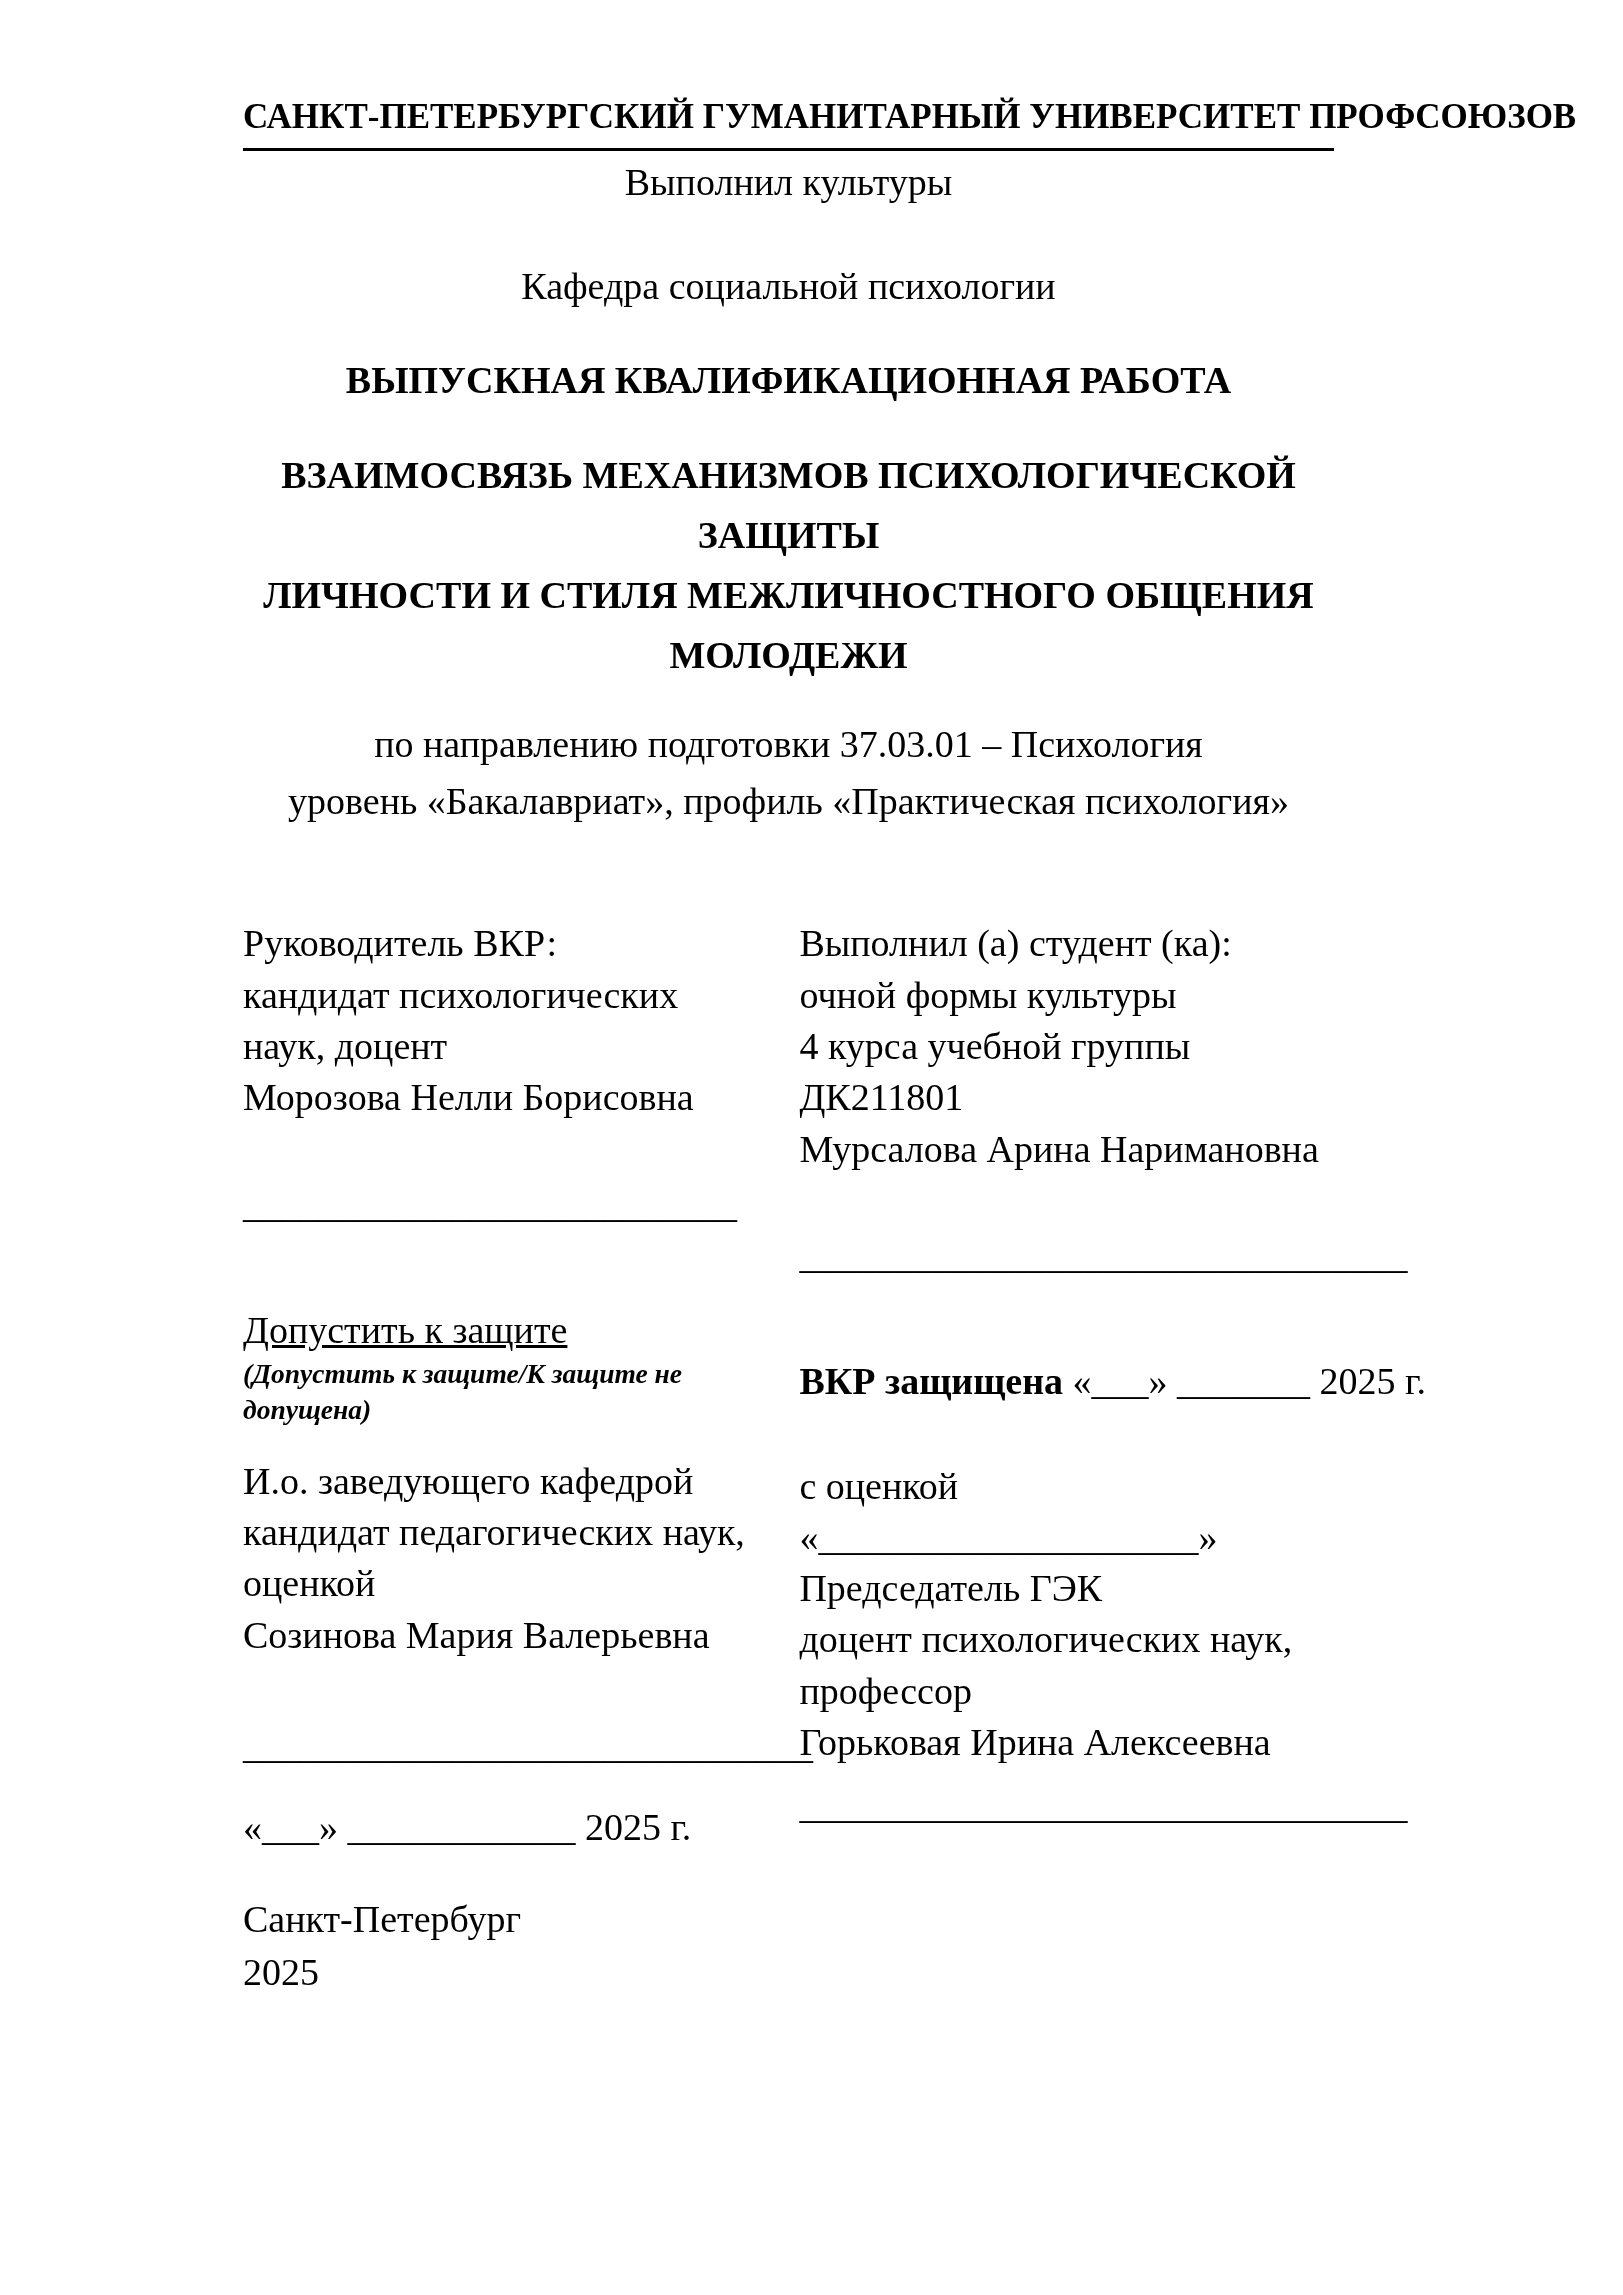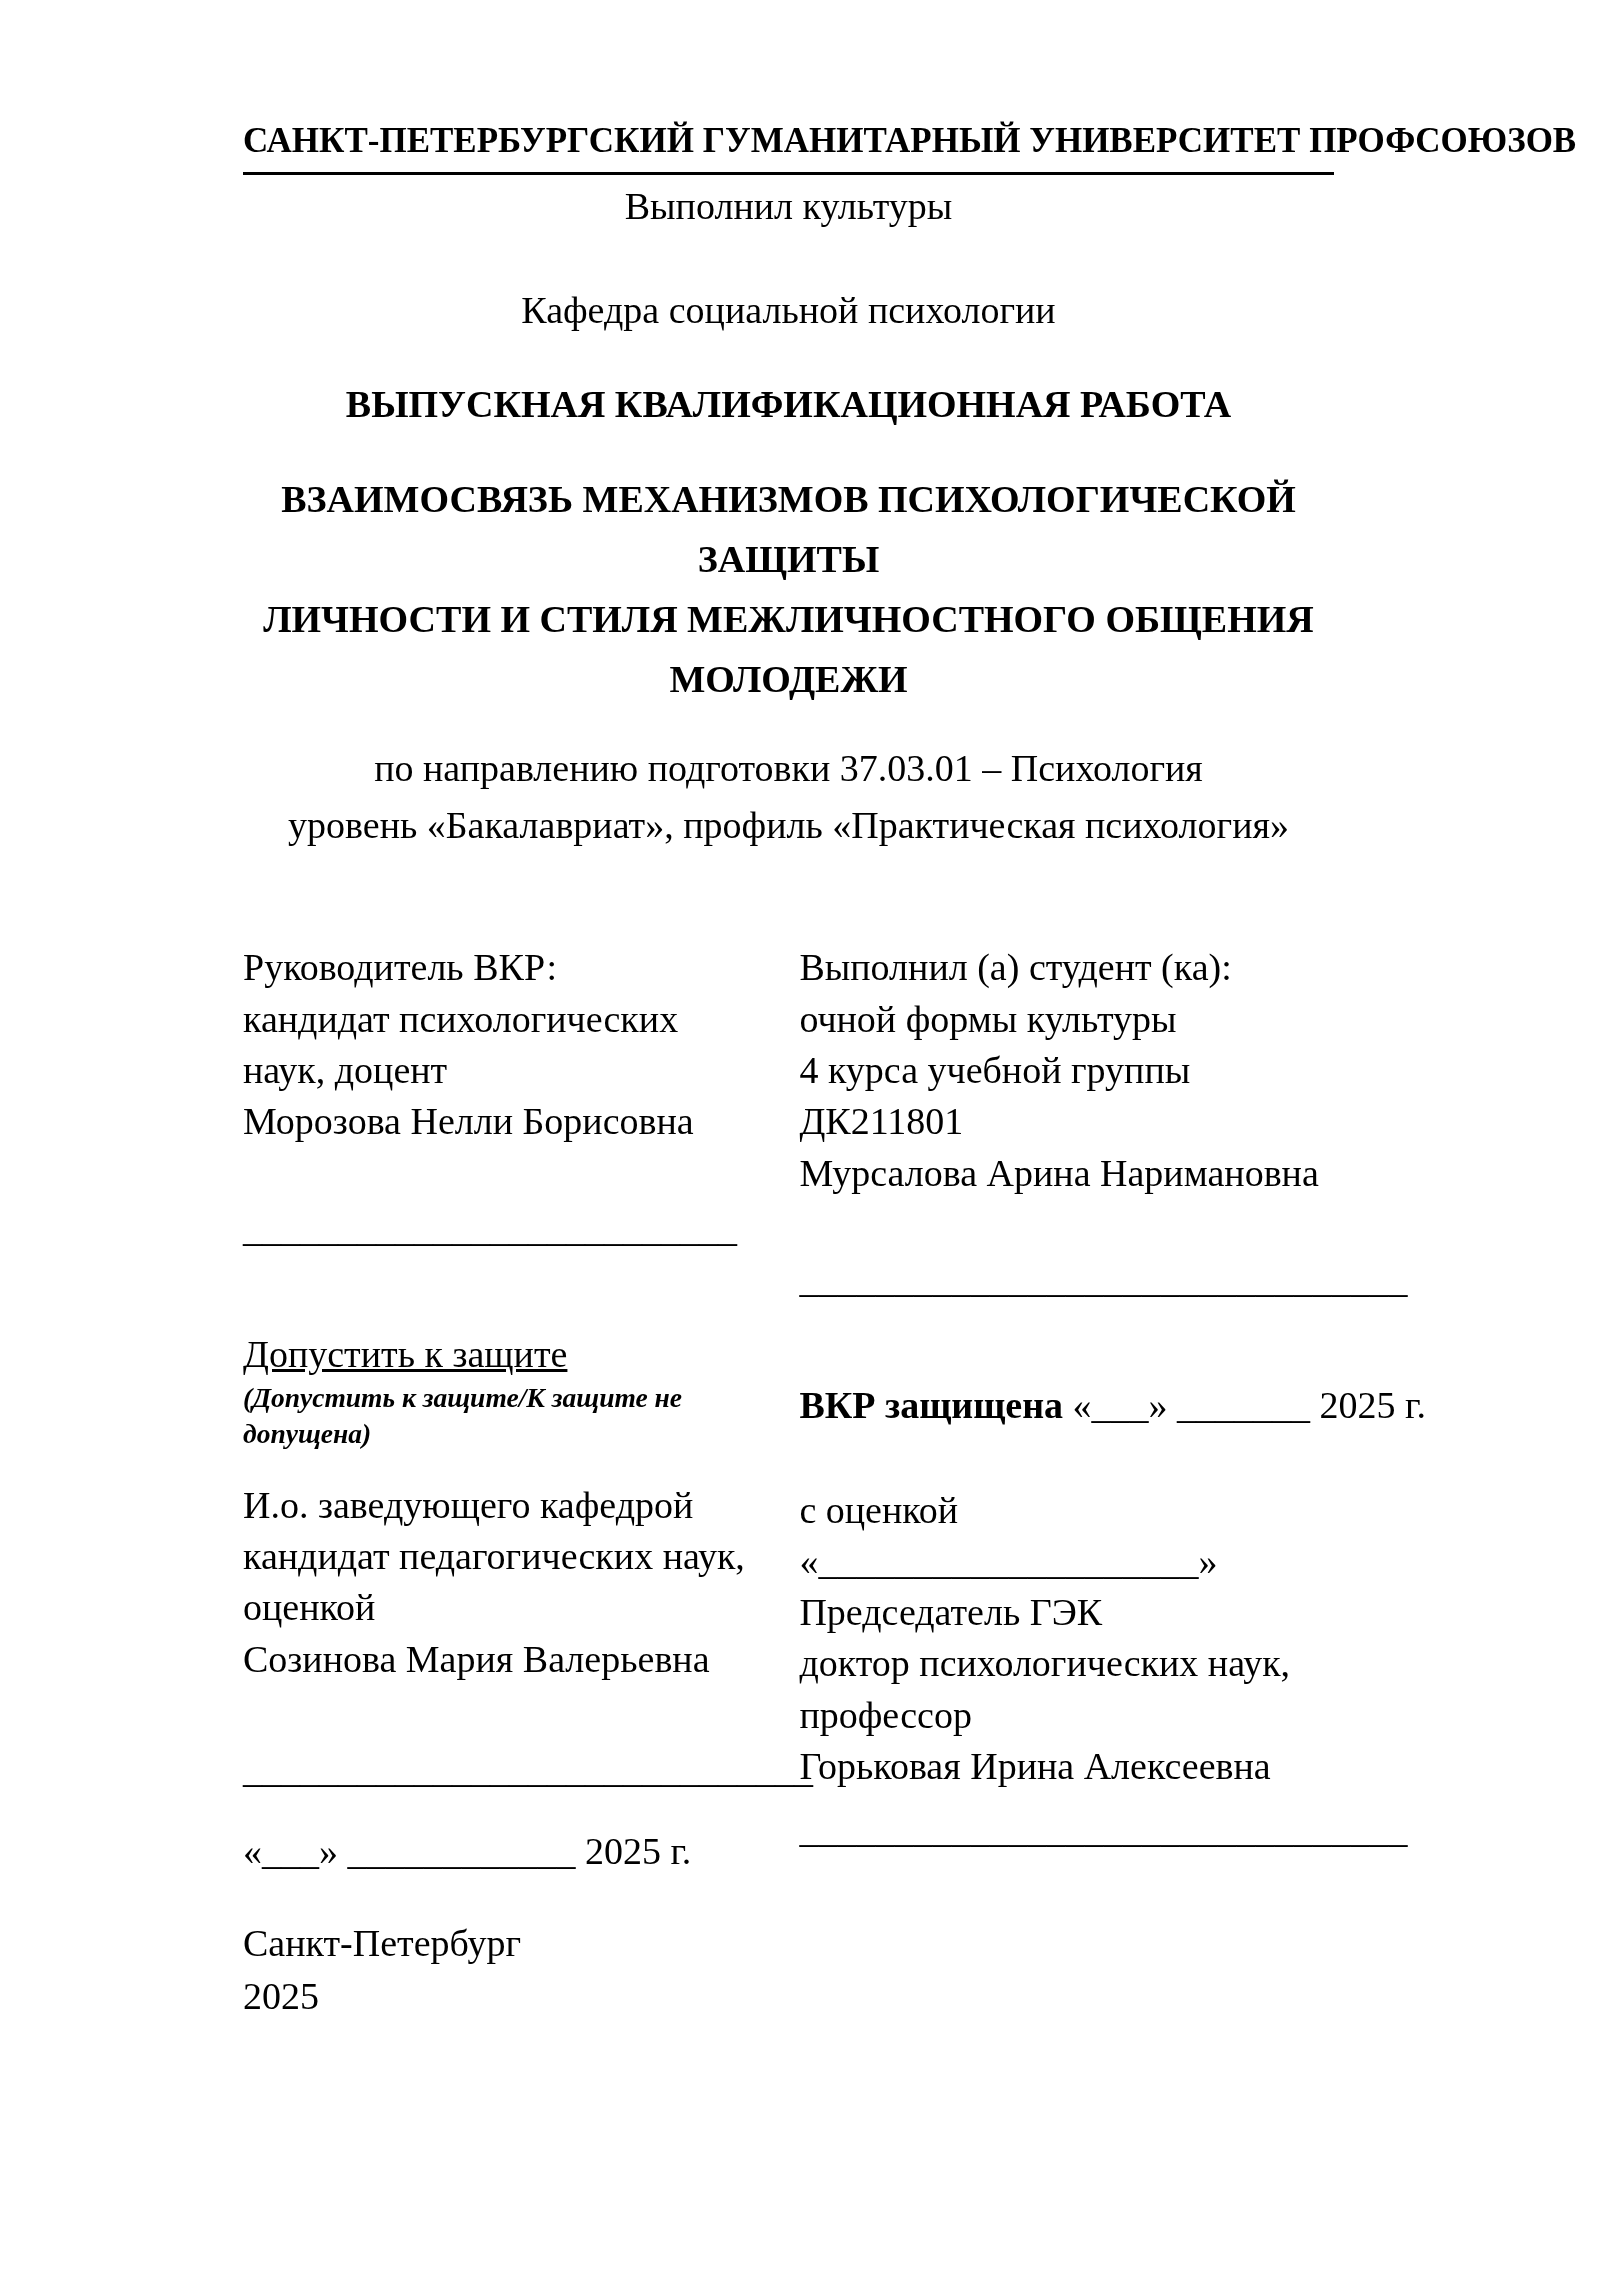--- a/index.html
+++ b/index.html
@@ -13,21 +13,21 @@
     font-family: "Liberation Serif", "DejaVu Serif", serif;
     color: #000000;
     font-size: 38px;
     line-height: 1.35;
     overflow: hidden;
   }
   .doc {
     box-sizing: border-box;
     width: 1450px;
     height: 2295px;
-    padding: 117px 116px 0 243px;
+    padding: 93px 116px 0 243px;
   }
   .center { text-align: center; }
   .bold { font-weight: bold; }
 
   .university {
     font-weight: bold;
     font-size: 35px;
     white-space: nowrap;
     padding-bottom: 7.9px;
     border-bottom: 3.1px solid #000000;
@@ -143,21 +143,21 @@
       <div class="sig-line">________________________________</div>
 
       <div class="defended-line">
         <span class="bold">ВКР защищена</span><span> «___» _______ 2025 г.</span>
       </div>
 
       <div class="grade-line">с оценкой «____________________»</div>
 
       <div>
         <div>Председатель ГЭК</div>
-        <div>доктор психологических наук,</div>
+        <div>доцент психологических наук,</div>
         <div>профессор</div>
         <div>Горьковая Ирина Алексеевна</div>
       </div>
 
       <div class="sig-line-2-right">________________________________</div>
     </div>
 
   </div>
 
   <div class="footer">

